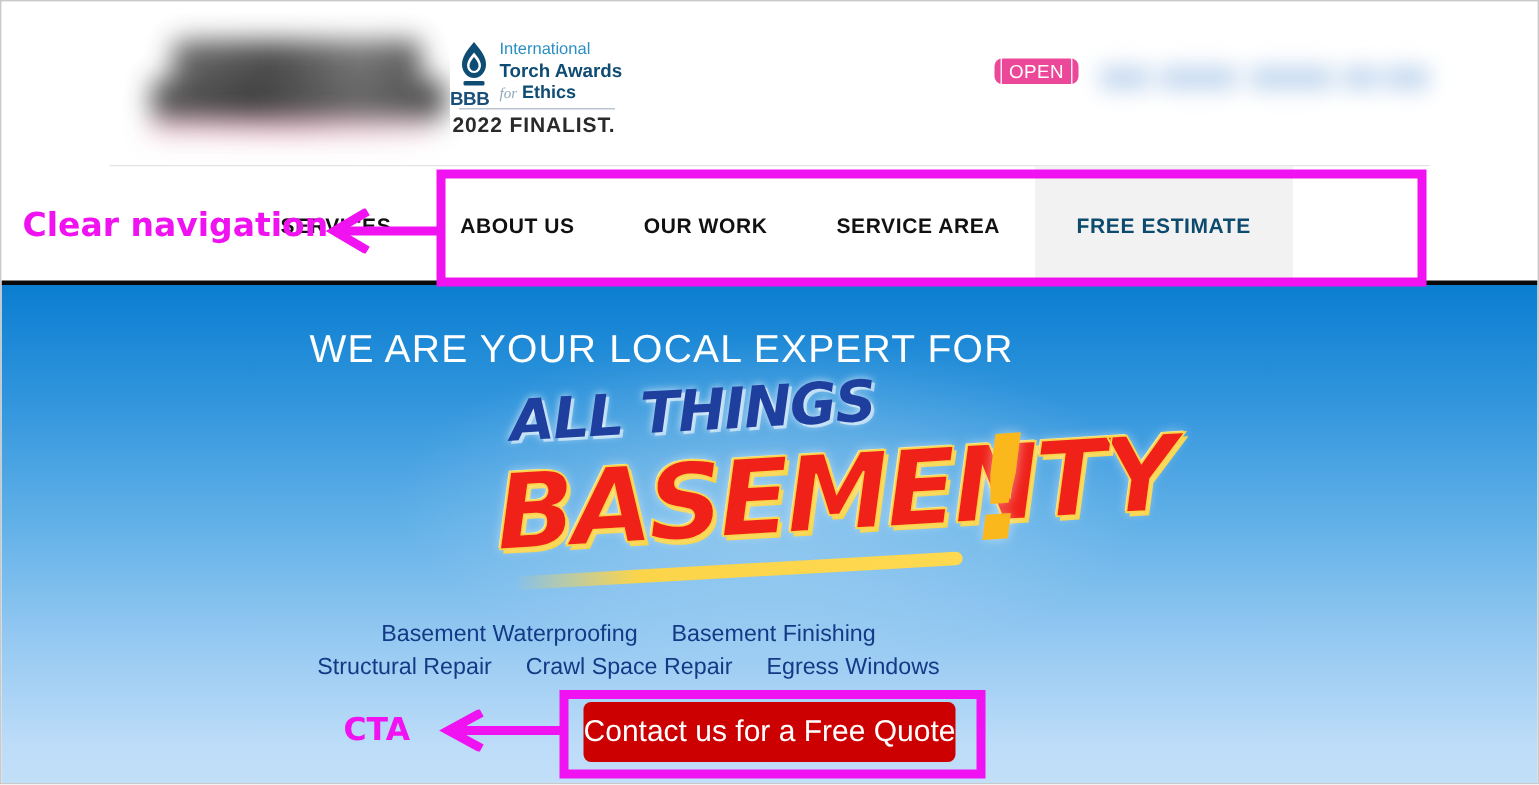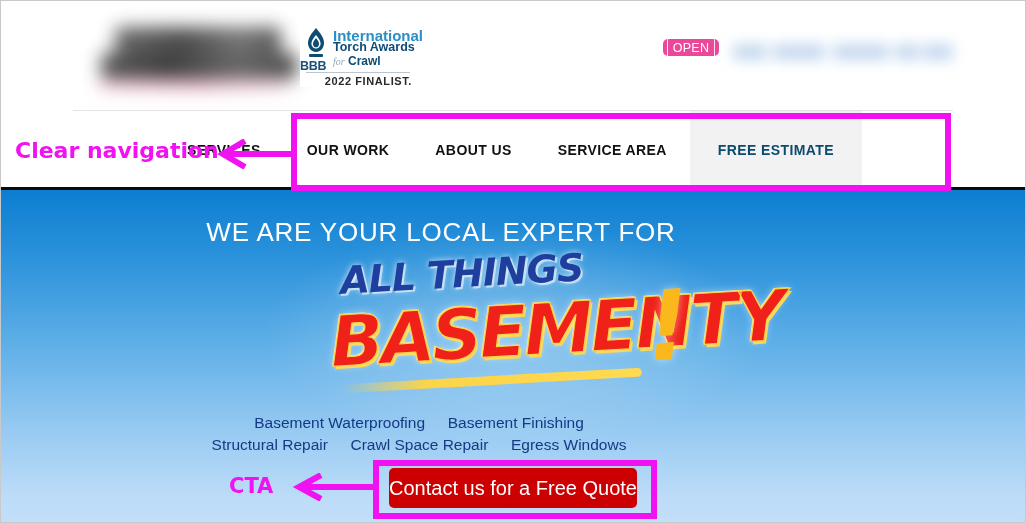--- a/index.html
+++ b/index.html
@@ -66,35 +66,35 @@
     font-size: 12.5px; font-weight: bold; color: #1a4f7a;
     letter-spacing: -.3px;
     font-family: "Liberation Sans", sans-serif;
   }
   #bbb-badge .tl1, #bbb-badge .tl2, #bbb-badge .tl3 {
     position: absolute; left: 33px;
     font-family: "Liberation Sans", sans-serif;
     line-height: 1;
     white-space: nowrap;
   }
-  #bbb-badge .tl1 { top: 3px;  font-size: 15px; font-weight: bold; color: #2b8fc4; }
+  #bbb-badge .tl1 { top: 3px;  font-size: 11px; font-weight: normal; color: #2b8fc4; }
   #bbb-badge .tl2 { top: 16px; font-size: 12.5px; font-weight: bold; color: #0f4c73; }
   #bbb-badge .tl3 { top: 30px; font-size: 12px;  font-weight: bold; color: #0f4c73; }
   #bbb-badge .tl3 .for {
     font-size: 10px; font-style: italic; font-weight: normal; color: #8fa9bb;
     font-family: "Liberation Serif", serif;
   }
   #bbb-badge .rule {
     position: absolute; left: 6px; top: 47px; width: 104px; height: 1px;
     background: #b9c6d0;
   }
   #bbb-badge .finalist {
     position: absolute; left: 0; top: 50px; width: 112px;
-    text-align: right;
-    font-size: 11px; font-weight: bold; letter-spacing: .6px;
+    text-align: center;
+    font-size: 14px; font-weight: bold; letter-spacing: .6px;
     color: #2a2a2a;
   }
 
   
   #open-button {
     position: absolute; left: 662px; top: 38px;
     width: 56px; height: 17px;
     background: #ec4899;
     border-radius: 5px;
     display: flex; align-items: center; justify-content: center;
@@ -289,21 +289,21 @@
         <path d="M14 1 C9 7 6 11 6 16 c0 5 3.6 9 8 9 s8-4 8-9 C22 11 19 7 14 1 z" fill="#0f4c73"></path>
         <path d="M14 8 c-3 3.5 -4.6 6 -4.6 8.6 c0 2.8 2 5 4.6 5 s4.6-2.2 4.6-5 C18.6 14 17 11.5 14 8 z" fill="#ffffff"></path>
         <path d="M14 11 c-2 2.4 -3 4.1 -3 5.9 c0 1.9 1.3 3.4 3 3.4 s3-1.5 3-3.4 C17 15.1 16 13.4 14 11 z" fill="#0f4c73"></path>
         <rect x="7" y="27" width="14" height="3" rx="1" fill="#0f4c73"></rect>
       </svg>
       <div class="bbb-word">BBB</div>
       <div class="tl1">International</div>
       <div class="tl2">Torch Awards</div>
       <div class="tl3">
         <span class="for">for</span>
-        <span>Crawl</span>
+        <span>Ethics</span>
       </div>
       <div class="rule"></div>
       <div class="finalist">2022 FINALIST.</div>
     </div>
 
     <div id="open-button">
       <div class="inner">OPEN</div>
     </div>
 
     <div id="phone-blur">
@@ -313,22 +313,22 @@
       <span class="p4"></span>
       <span class="p5"></span>
     </div>
 
     <div id="header-divider"></div>
   </div>
 
   <nav id="nav">
     <div id="nav-list">
       <div class="nav-item">SERVICES</div>
+      <div class="nav-item">ABOUT US</div>
       <div class="nav-item">OUR WORK</div>
-      <div class="nav-item">ABOUT US</div>
       <div class="nav-item">SERVICE AREA</div>
       <div class="nav-item highlight">FREE ESTIMATE</div>
     </div>
   </nav>
   <div id="nav-bottom-line"></div>
 
   <section id="hero">
     <div id="hero-glow"></div>
 
     <div id="hero-headline">WE ARE YOUR LOCAL EXPERT FOR</div>

